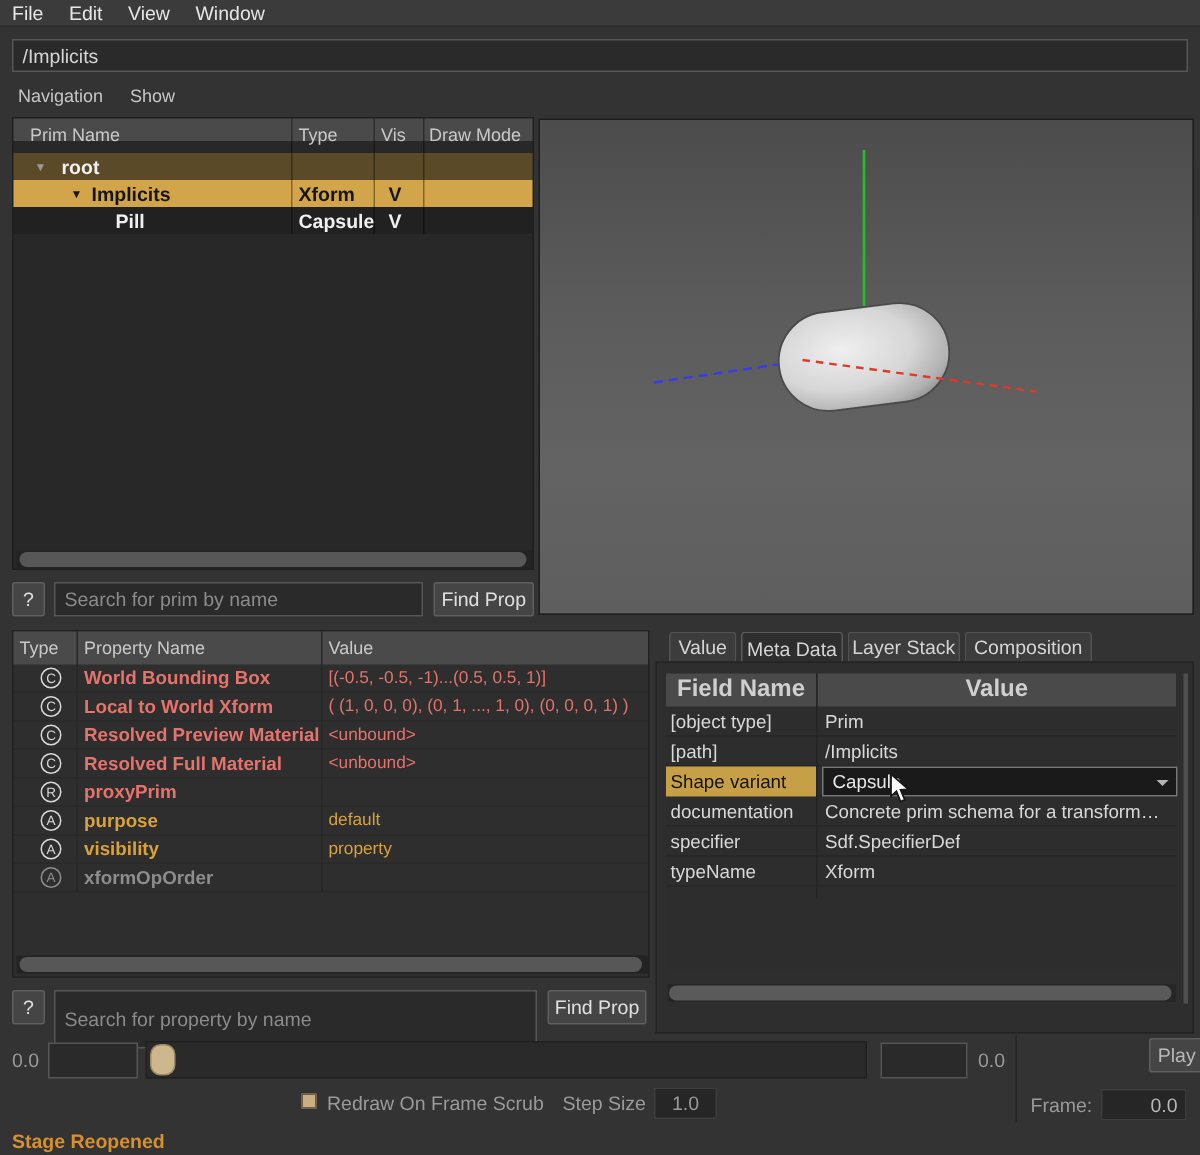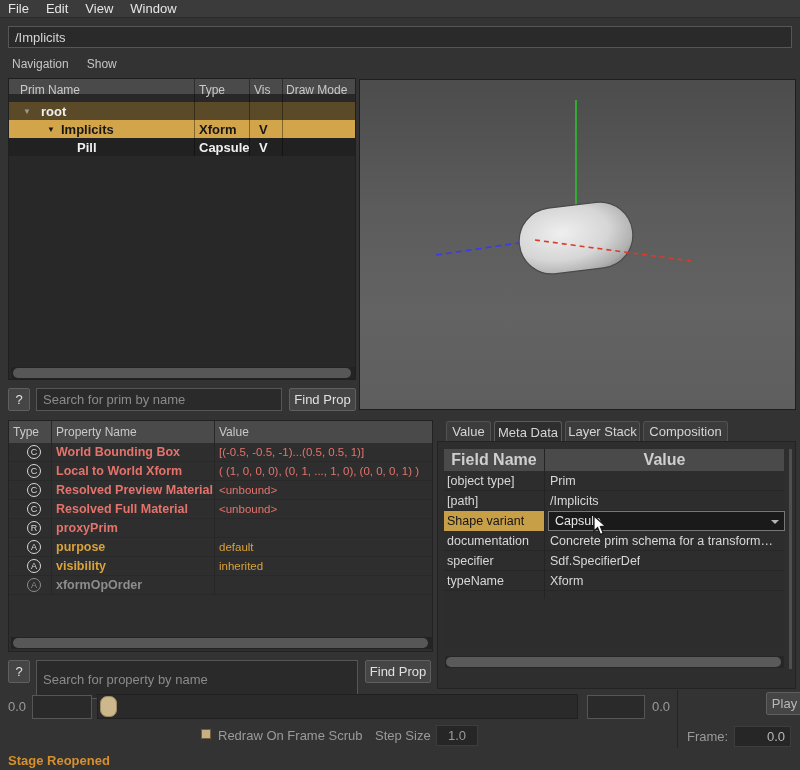--- a/index.html
+++ b/index.html
@@ -210,21 +210,21 @@
       <span class="pname salmon">proxyPrim</span>
     </div>
     <div class="prow" style="top:117px;">
       <span class="picon">A</span>
       <span class="pname amber">purpose</span>
       <span class="pval amber">default</span>
     </div>
     <div class="prow" style="top:136px;">
       <span class="picon">A</span>
       <span class="pname amber">visibility</span>
-      <span class="pval amber">inherited</span>
+      <span class="pval amber">property</span>
     </div>
     <div class="prow" style="top:155px;">
       <span class="picon" style="border-color:#8d8d8d; color:#8d8d8d;">A</span>
       <span class="pname dim">xformOpOrder</span>
     </div>
 
     <div class="colsep" style="left:42px; top:0; height:174px; background:#272727;"></div>
     <div class="colsep" style="left:205px; top:0; height:174px; background:#272727;"></div>
 
     <div id="prop-scroll">

